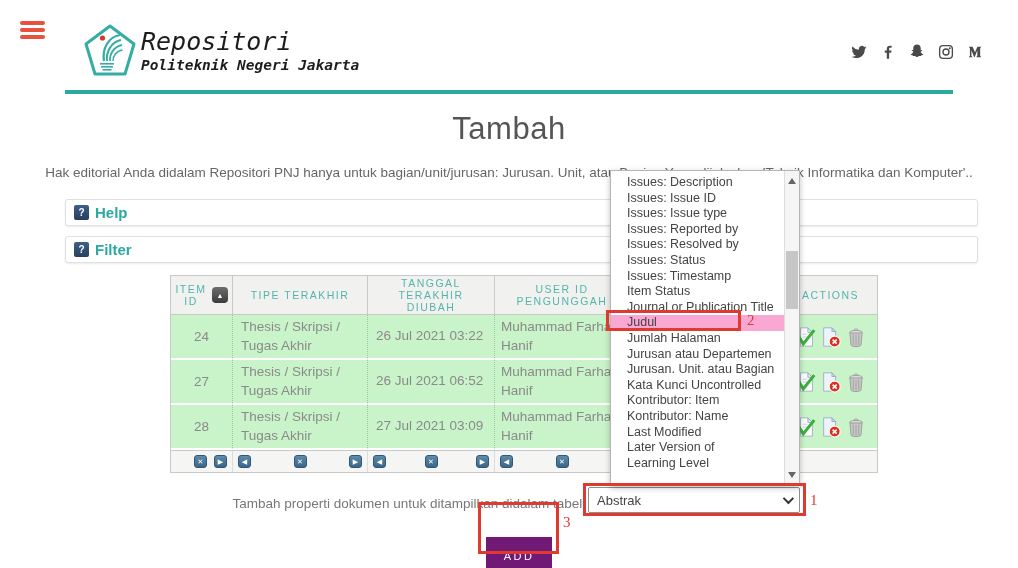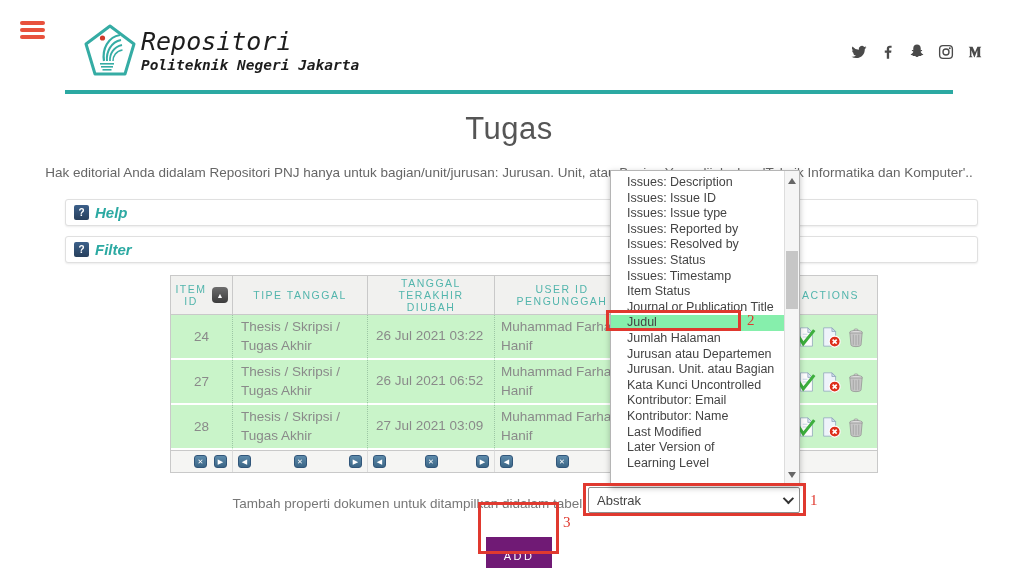--- a/index.html
+++ b/index.html
@@ -24,21 +24,21 @@
   
   .page-title { top:111px; left:0; width:100%; text-align:center; font-size:31px; color:#555; letter-spacing:.5px; }
   .intro { top:165px; left:0; width:100%; text-align:center; font-size:13.5px; color:#666; white-space:nowrap; }
 
   
   .panel { left:65px; width:913px; height:27px; background:#fff; border:1px solid #e0e0e0; border-radius:3px;
            box-shadow:0 1px 2px rgba(0,0,0,.08); display:flex; align-items:center; padding-left:8px; cursor:pointer; }
   .panel.p-help { top:199px; } .panel.p-filter { top:236px; }
   .qicon { width:15px; height:15px; border-radius:2px; background:linear-gradient(#3c608a,#273f5c); color:#fff;
            font-size:10px; font-weight:bold; display:flex; align-items:center; justify-content:center; }
-  .panel-label { color:#2ba9a2; font-weight:bold; font-size:15px; margin-left:6px;font-style:italic; }
+  .panel-label { color:#2ba9a2; font-weight:bold; font-size:15px; margin-left:6px; }
 
   
   .rtable { left:170px; top:275px; width:708px; border:1px solid #c9c9c9; }
   .trow { display:grid; grid-template-columns:62px 135px 127px 135px 154px 93px; }
   .hcell { height:39px; background:#f1f1ef; border-right:1px solid #c9c9c9; border-bottom:1px solid #c9c9c9;
            display:flex; align-items:center; justify-content:center; gap:5px; text-align:center;
            color:#52b5ac; font-size:10.5px; letter-spacing:1.5px; }
   .hcell:last-child { border-right:none; }
   .htext { display:inline-block; }
   .ht-narrow { width:32px; }
@@ -67,21 +67,21 @@
                        transform:rotate(45deg) translateY(-2px); }
   .addbtn { left:486px; top:537px; width:66px; height:38px; background:#701a75; color:#fff; border:none;
             font-family:"Liberation Sans",sans-serif; font-size:11px; letter-spacing:2.5px; cursor:pointer;
             display:flex; align-items:center; justify-content:center; }
 
   
   .ddl { left:610px; top:170px; width:190px; height:316px; background:#fff; border:1px solid #b5b5b5;
          box-shadow:0 2px 6px rgba(0,0,0,.25); z-index:5; padding-top:4px; }
   .ddl-item { height:15.6px; line-height:15.6px; padding-left:16px; padding-right:16px; font-size:12.5px; color:#444;
               white-space:nowrap; overflow:hidden; cursor:pointer; }
-  .ddl-item.sel { background:#86efac; }
+  .ddl-item.sel { background:#f9a8d4; }
   .ddl-scroll { position:absolute; right:0; top:0; bottom:0; width:15px; background:#f5f5f5; border-left:1px solid #ddd; }
   .ddl-thumb { position:absolute; left:1px; top:80px; width:12px; height:58px; background:#c6c6c6; cursor:pointer; }
   .tri-up, .tri-down { position:absolute; left:3px; width:0; height:0; border-left:4.5px solid transparent; border-right:4.5px solid transparent; cursor:pointer; }
   .tri-up { top:7px; border-bottom:6px solid #666; }
   .tri-down { bottom:7px; border-top:6px solid #666; }
 
   
   .rbox { border:3px solid #e0392f; z-index:6; pointer-events:none; }
   .box1 { left:583px; top:483px; width:223px; height:33px; }
   .box2 { left:606px; top:310px; width:135px; height:21px; }
@@ -134,40 +134,40 @@
         <circle cx="12" cy="12" r="4" fill="none" stroke="#4a4a4a" stroke-width="1.8"></circle>
         <circle cx="17" cy="7" r="1.3" fill="#4a4a4a"></circle>
       </svg>
     <svg width="18" height="18" viewBox="0 0 24 24">
         <path fill="#4a4a4a" d="M3.7 5h5.1l3.2 7.3L15.2 5h5.1v.3l-1.4 1.4v10.6l1.4 1.4v.3h-6.6v-.3l1.4-1.4V9.6l-3.6 9.4h-.6L7.2 9.6v7.7l1.5 1.4v.3H3.7v-.3l1.5-1.4V6.7L3.7 5.3z"></path>
       </svg>
   </div>
 
   <div class="abs rule"></div>
 
-  <div class="abs page-title">Tugas</div>
+  <div class="abs page-title">Tambah</div>
   <div class="abs intro">Hak editorial Anda didalam Repositori PNJ hanya untuk bagian/unit/jurusan: Jurusan. Unit, atau Bagian Yang dijelaskan 'Teknik Informatika dan Komputer'..</div>
 
   <div class="abs panel p-help">
     <span class="qicon">?</span>
     <span class="panel-label">Help</span>
   </div>
   <div class="abs panel p-filter">
     <span class="qicon">?</span>
     <span class="panel-label">Filter</span>
   </div>
 
   <div class="abs rtable">
     <div class="trow">
       <div class="hcell">
         <span class="htext ht-narrow">ITEM ID</span>
         <span class="sortbtn">▲</span>
       </div>
       <div class="hcell">
-          <span class="htext">TIPE TANGGAL</span>
+          <span class="htext">TIPE TERAKHIR</span>
         </div>
       <div class="hcell">
           <span class="htext" style="width:110px;">TANGGAL TERAKHIR DIUBAH</span>
         </div>
       <div class="hcell">
           <span class="htext" style="width:100px;">USER ID PENGUNGGAH</span>
         </div>
       <div class="hcell">
           <span class="htext"></span>
         </div>
@@ -308,21 +308,21 @@
     <div class="ddl-item">Issues: Resolved by</div>
     <div class="ddl-item">Issues: Status</div>
     <div class="ddl-item">Issues: Timestamp</div>
     <div class="ddl-item">Item Status</div>
     <div class="ddl-item">Journal or Publication Title</div>
     <div class="ddl-item sel">Judul</div>
     <div class="ddl-item">Jumlah Halaman</div>
     <div class="ddl-item">Jurusan atau Departemen</div>
     <div class="ddl-item">Jurusan. Unit. atau Bagian</div>
     <div class="ddl-item">Kata Kunci Uncontrolled</div>
-    <div class="ddl-item">Kontributor: Email</div>
+    <div class="ddl-item">Kontributor: Item</div>
     <div class="ddl-item">Kontributor: Name</div>
     <div class="ddl-item">Last Modified</div>
     <div class="ddl-item">Later Version of</div>
     <div class="ddl-item">Learning Level</div>
     <div class="ddl-scroll">
       <span class="tri-up"></span>
       <span class="ddl-thumb"></span>
       <span class="tri-down"></span>
     </div>
   </div>

